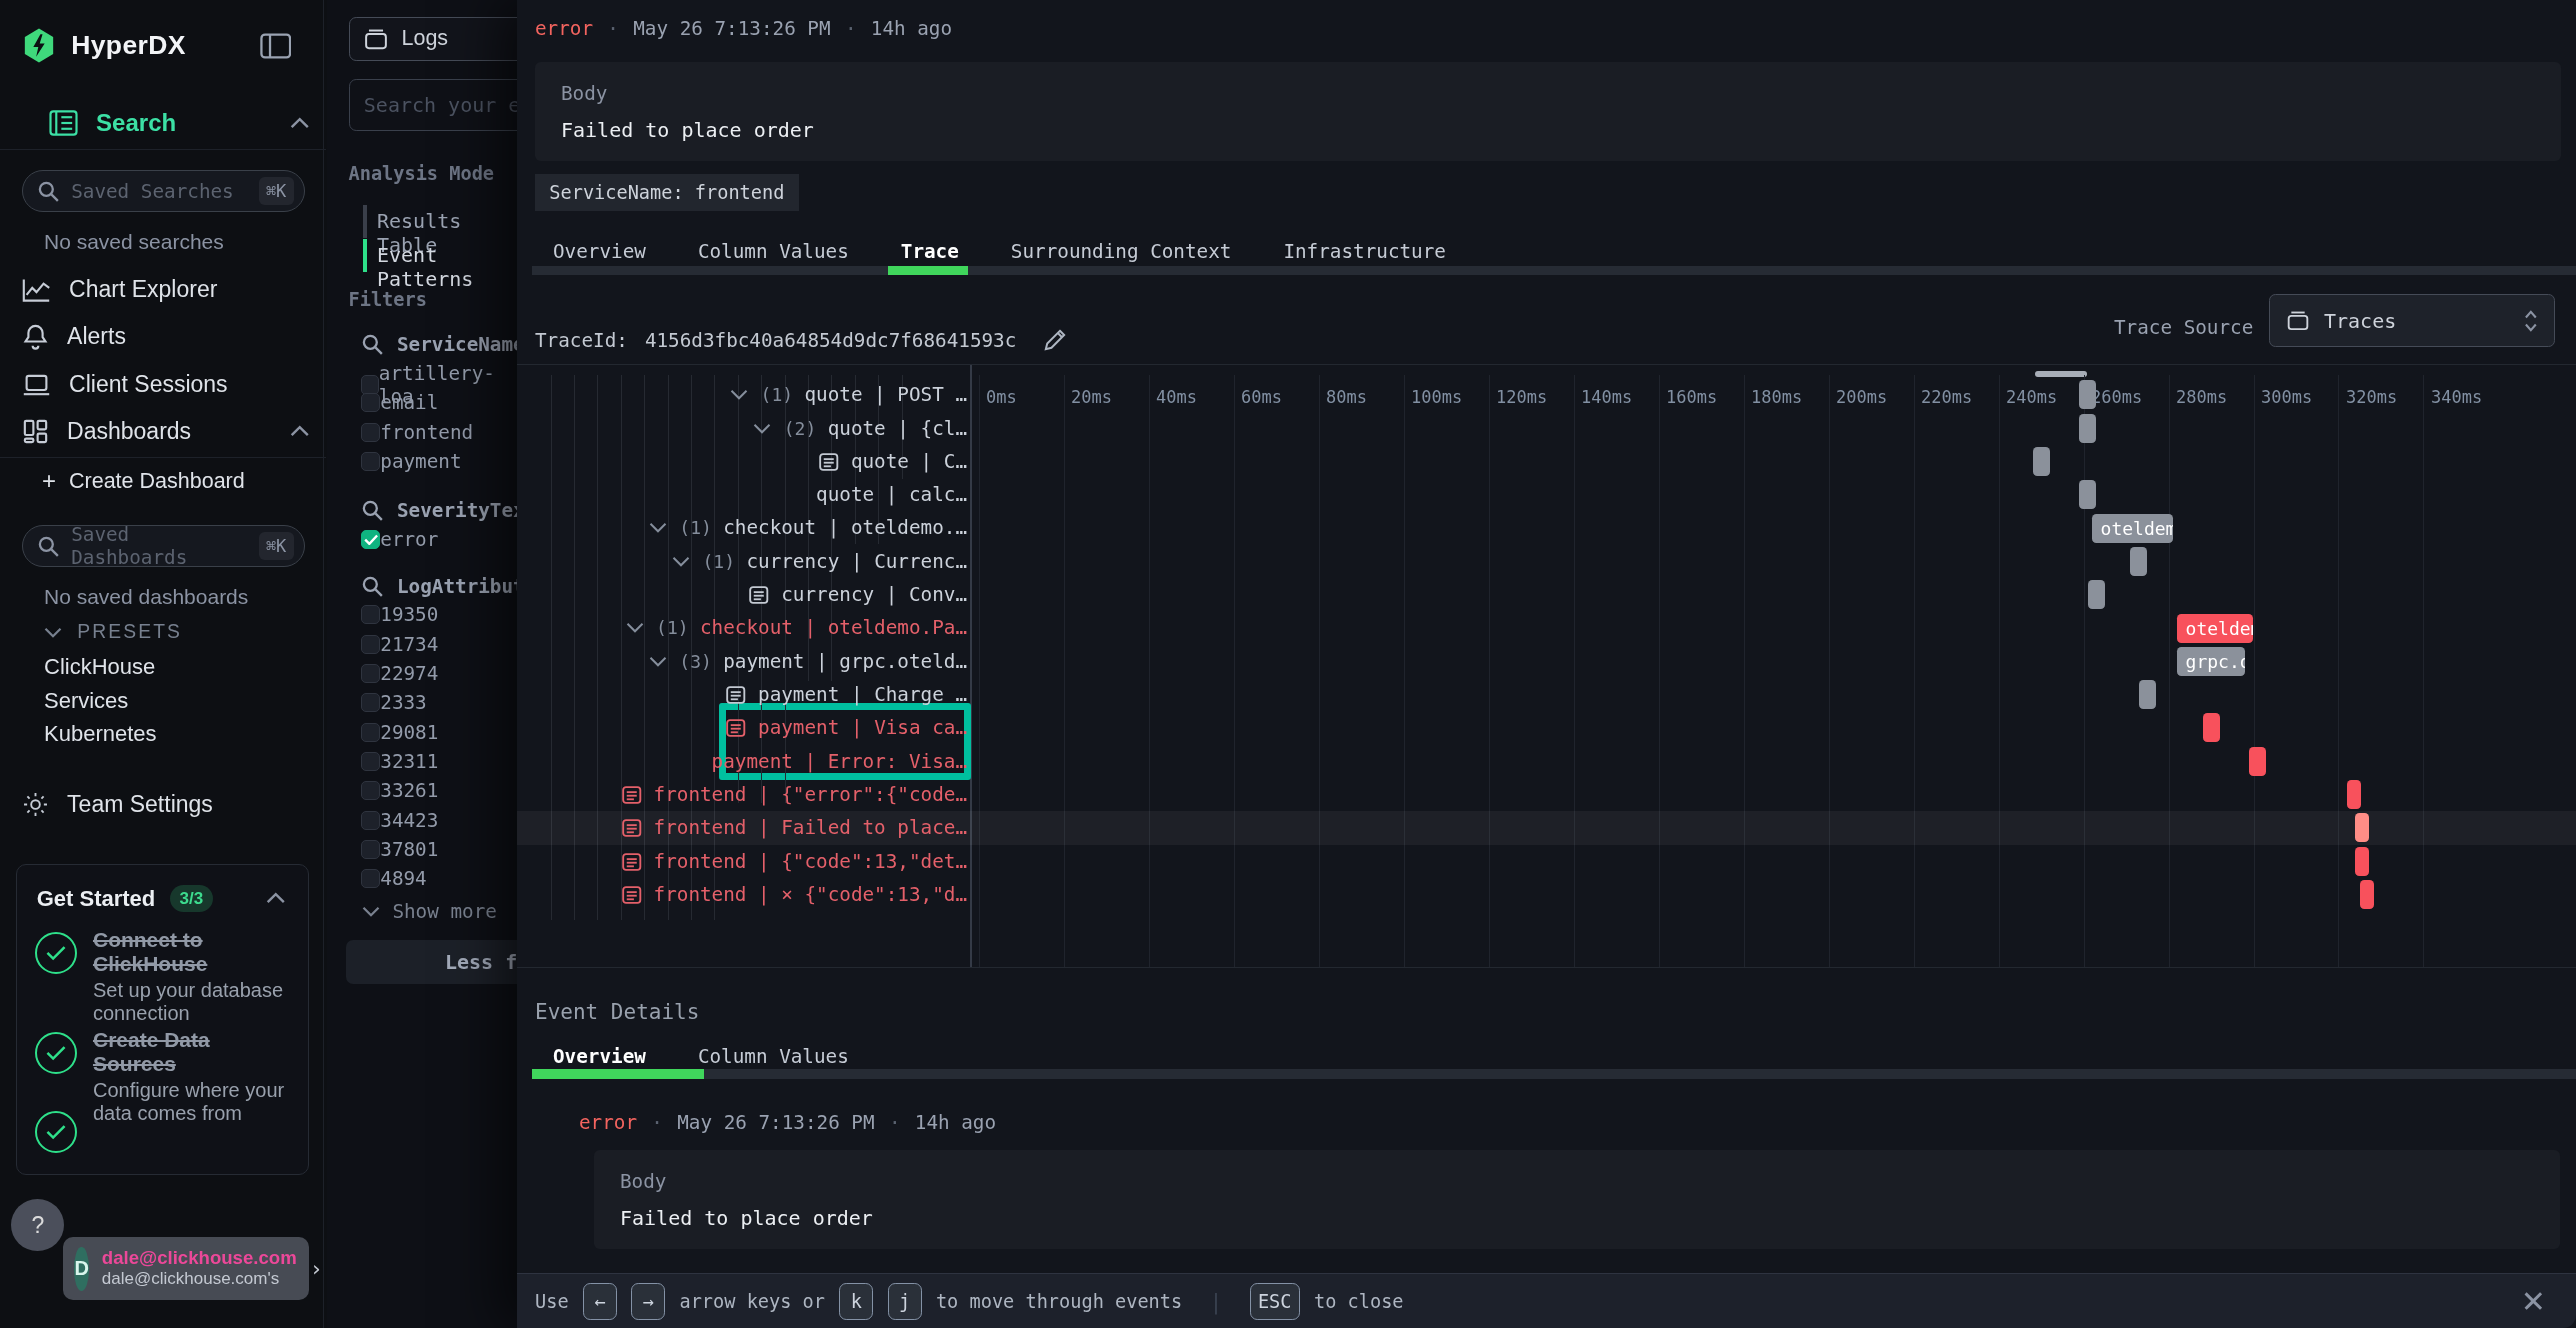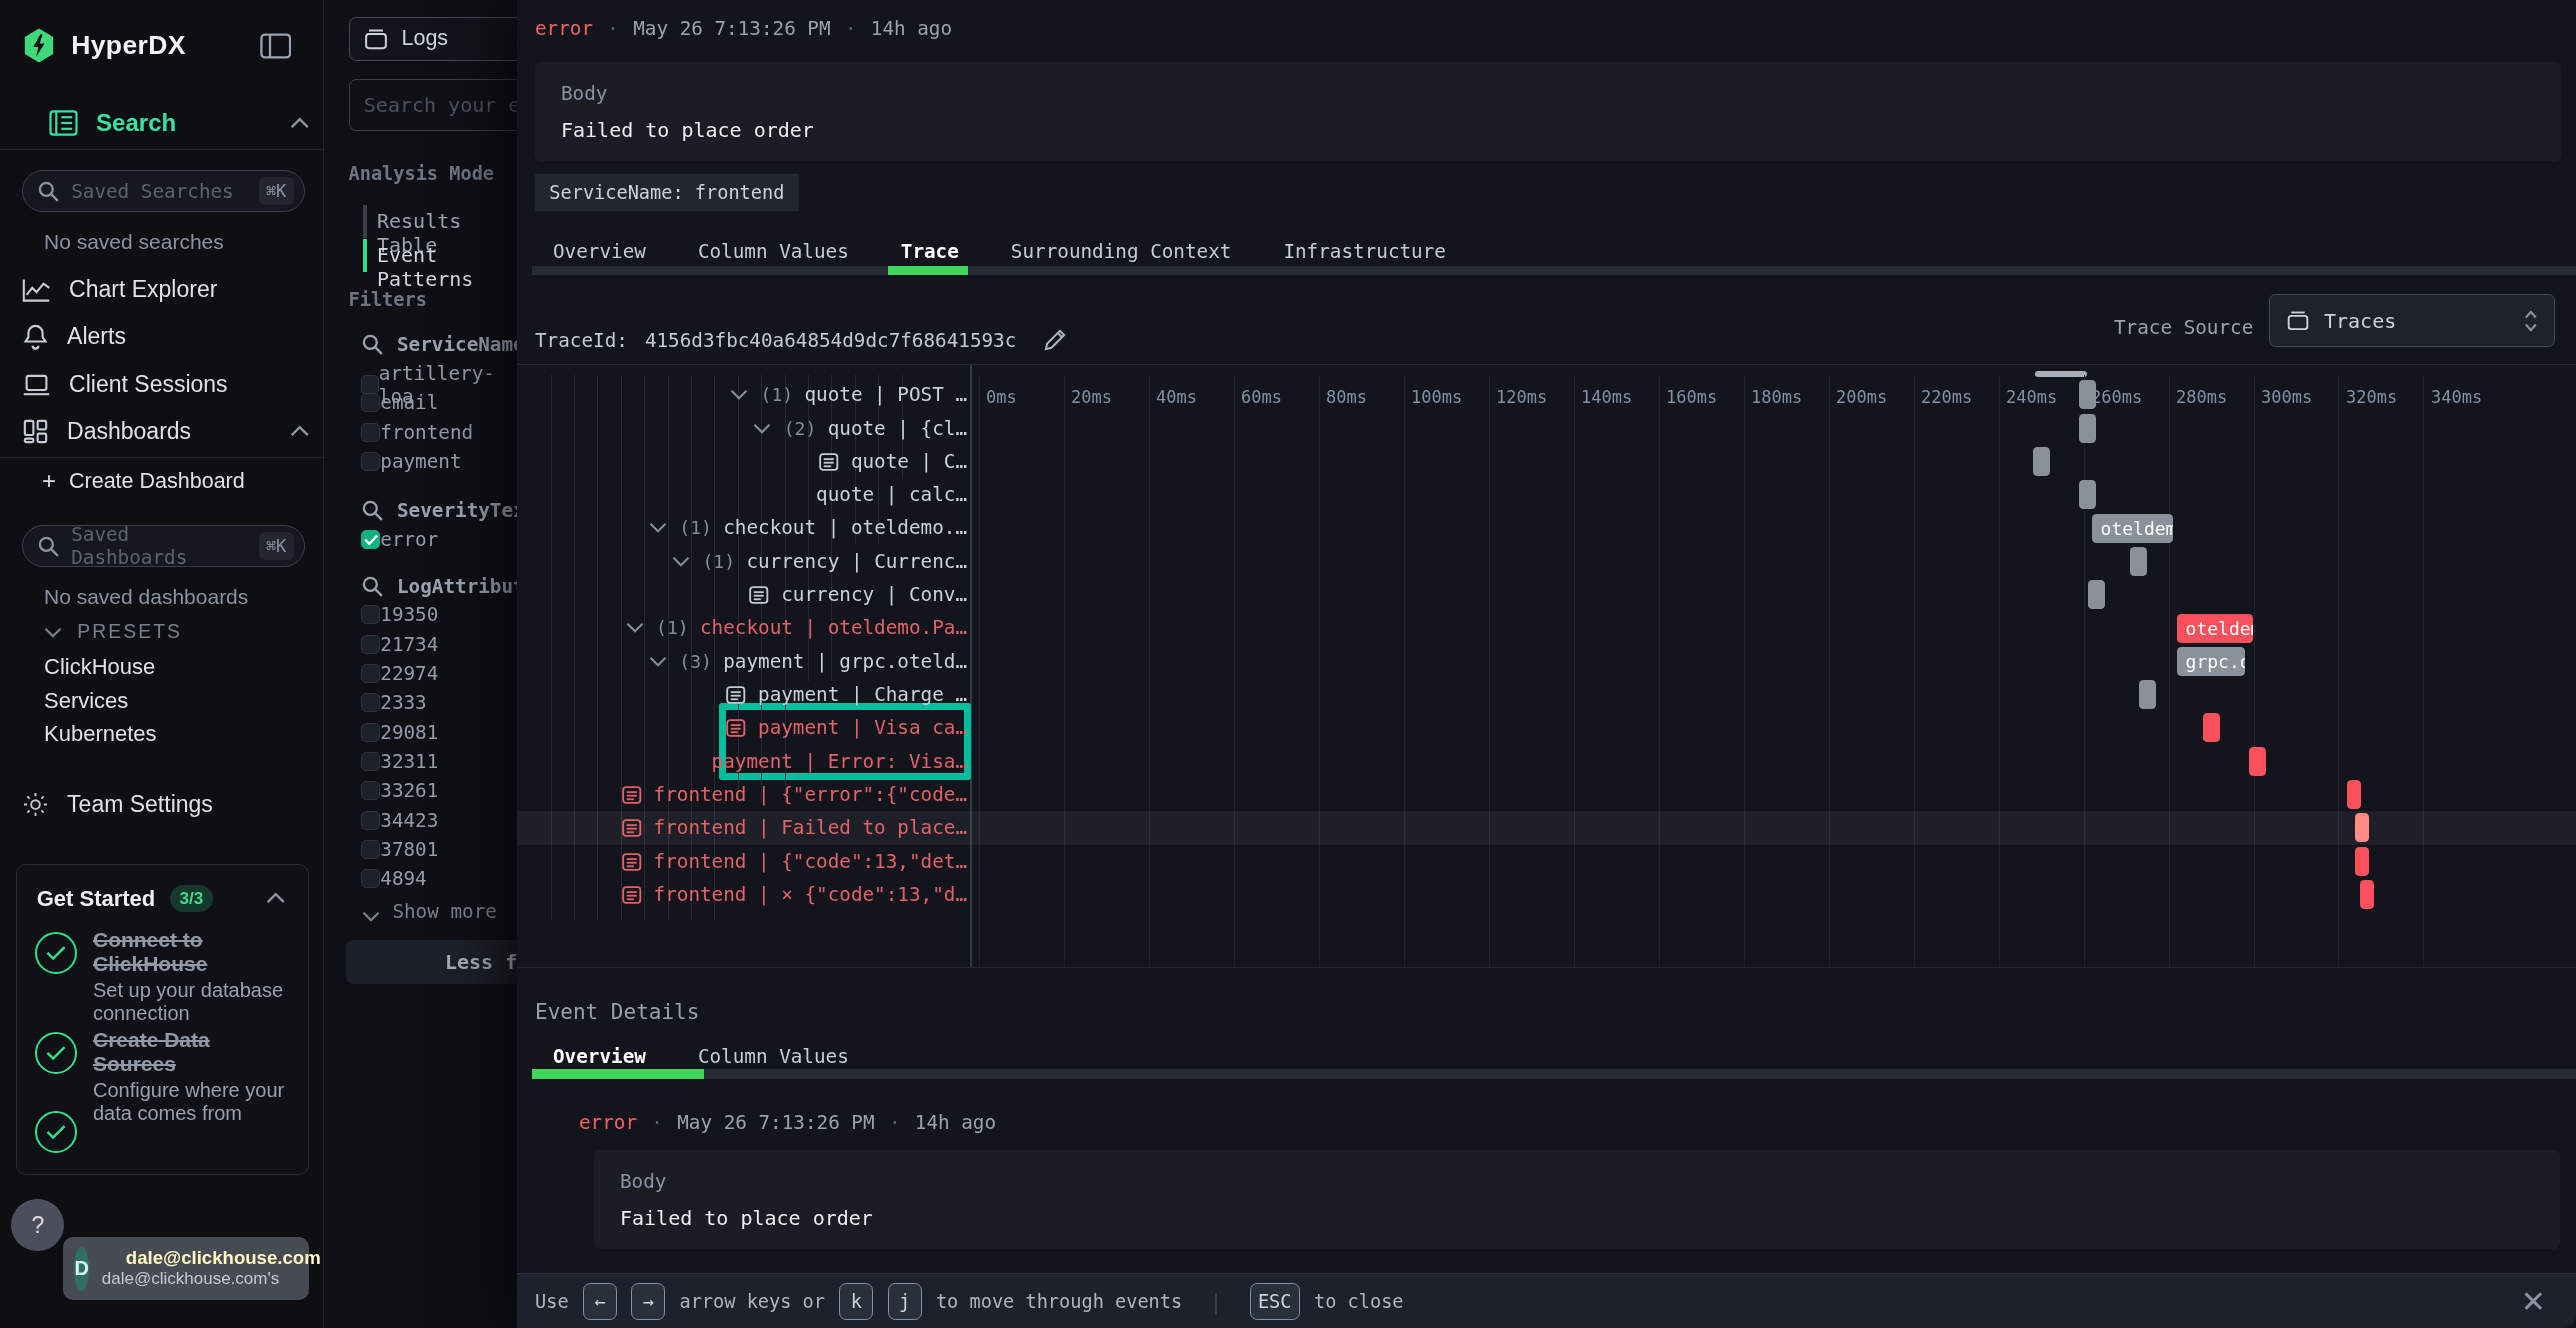--- a/index.html
+++ b/index.html
@@ -28,38 +28,38 @@
   #gs-badge { background:#17382c; color:#3ddc8f; font-size:17px; font-weight:bold; border-radius:14.3px; padding:3.6px 10px; font-family:"Liberation Sans", sans-serif; }
   #gs-chevron { margin-left:auto; color:#8b93a3; }
   .gs-step { position:absolute; left:18.6px; width:258px; display:flex; gap:15.7px; }
   .gs-check { flex:0 0 42px; width:42px; height:42px; border:2.1px solid #2ee08a; border-radius:50%; display:flex; align-items:center; justify-content:center; margin-top:4.3px; }
   .gs-text { font-family:"Liberation Sans", sans-serif; }
   .gs-step-title { font-size:21px; font-weight:bold; color:#9199a6; text-decoration:line-through; line-height:1.15; }
   .gs-step-desc { font-size:20px; color:#99a1ad; line-height:1.15; margin-top:2.9px; }
   #help-btn { position:absolute; left:11.4px; top:1199px; width:53px; height:52px; border-radius:50%; background:#565b68; opacity:.85; display:flex; align-items:center; justify-content:center; font-size:23px; color:#fff; font-family:"Liberation Sans", sans-serif; }
   #user-bar { position:absolute; left:63px; top:1237px; width:246px; height:63px; background:rgba(130,136,150,.5); border-radius:10px; display:flex; align-items:center; padding:0 11.4px; gap:13px; }
   #avatar { width:44px; height:44px; border-radius:50%; background:#2f6e60; color:#d9f5ec; display:flex; align-items:center; justify-content:center; font-size:20px; font-weight:bold; font-family:"Liberation Sans", sans-serif; }
-  #user-name { font-family:"Liberation Sans", sans-serif; font-weight:bold; font-size:18.6px; color:#fef9c3; line-height:1.2;margin-left:24px; }
+  #user-name { font-family:"Liberation Sans", sans-serif; font-weight:bold; font-size:18.6px; color:#ec4899; line-height:1.2; }
   #user-org { font-family:"Liberation Sans", sans-serif; font-size:17px; color:#c4c9d2; line-height:1.2; }
   #user-chevron { margin-left:auto; color:#c4c9d2; font-size:21.5px; }
 
   
   #filter-col { position:absolute; left:327px; top:0; width:190px; height:1328px; background:#0e1016; }
   #logs-select { position:absolute; left:21.5px; top:16.5px; width:215px; height:44px; border:1.4px solid #454b57; border-radius:7.2px; background:#12141b; display:flex; align-items:center; gap:13px; padding:0 13px; font-family:"Liberation Sans", sans-serif; font-size:21.5px; color:#ced3db; }
   #col-search { position:absolute; left:21.5px; top:79px; width:215px; height:52px; border:1.4px solid #3a404c; border-radius:7.2px; background:#0f1117; display:flex; align-items:center; padding:0 14.3px; font-size:20px; color:#4b5260; }
   .col-h { position:absolute; left:21.5px; font-size:18.6px; font-weight:bold; color:#6d7585; }
   .mode-opt { position:absolute; left:50px; font-size:20px; color:#9aa2b1; }
   .mode-bar { position:absolute; left:36px; width:3.6px; height:33px; background:#3a3f4a; }
   .mode-bar.active { background:#2ee08a; }
   .mode-opt.active { color:#d3d8e0; }
   .fgroup-h { position:absolute; left:34px; display:flex; align-items:center; gap:13px; color:#9aa2b1; font-size:19.3px; font-weight:bold; }
   .fitem { position:absolute; left:34px; display:flex; align-items:center; font-size:19.3px; color:#939baa; }
   .cbox { width:19.3px; height:19.3px; border-radius:5px; background:#1d212a; border:1.4px solid #2f343f; }
   .cbox.checked { background:#0fb380; border-color:#0fb380; display:flex; align-items:center; justify-content:center; }
-  #show-more { position:absolute; left:34px; display:flex; gap:11.4px; align-items:flex-end; color:#79818f; font-size:19.3px; }
+  #show-more { position:absolute; left:34px; display:flex; gap:11.4px; align-items:center; color:#79818f; font-size:19.3px; }
   #less-filters { position:absolute; left:19.3px; top:940px; width:215px; height:44px; background:#1c2028; border-radius:7.2px; display:flex; align-items:center; justify-content:flex-end; padding-right:20px; font-size:20px; font-weight:bold; color:#a3abba; }
 
   
   #panel { position:absolute; left:517px; top:0; width:2059px; height:1328px; background:#12151c; box-shadow:-17px 0 50px rgba(0,0,0,.6); }
   .hdr-row { position:absolute; display:flex; gap:14.3px; align-items:center; font-size:19.3px; color:#9aa2b1; }
   .sev { color:#f3645f; }
   .dot-sep { color:#5a6270; }
   .body-card { position:absolute; background:#1a1d24; border-radius:5.7px; }
   .body-card .lbl { position:absolute; left:26px; top:20px; font-size:19.3px; color:#8b93a3; }
   .body-card .val { position:absolute; left:26px; top:56px; font-size:20px; color:#eceff3; }

